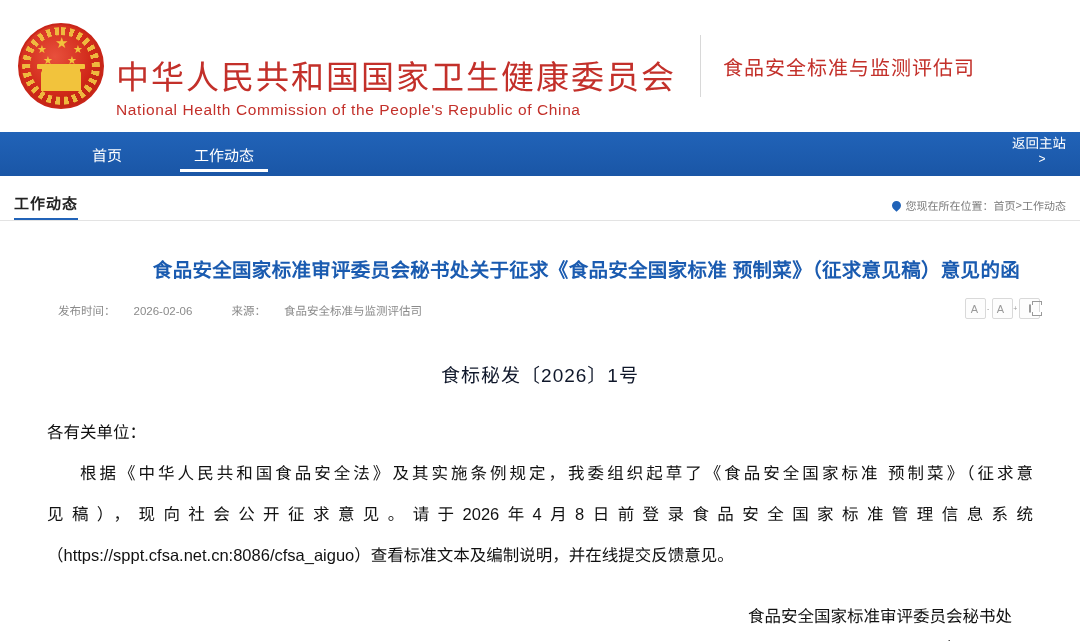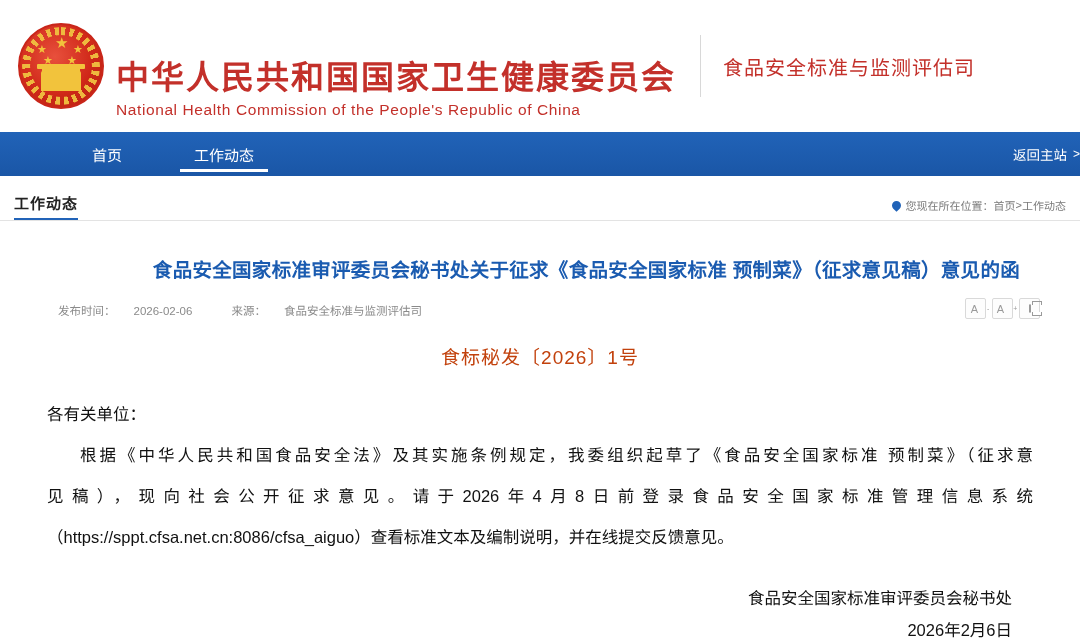--- a/index.html
+++ b/index.html
@@ -70,21 +70,21 @@
   .emblem .s1 { left: 4px;  top: 7px; }
   .emblem .s2 { left: 40px; top: 7px; }
   .emblem .s3 { left: 10px; top: 18px; }
   .emblem .s4 { left: 34px; top: 18px; }
 
   .titles { display: flex; align-items: center; }
   .title-block { padding-top: 4px; }
   .cn-title {
     color: #c3302a;
     font-size: 33px;
-    font-weight: bold;
+    font-weight: normal;
     letter-spacing: 2px;
     line-height: 40px;
     white-space: nowrap;
     margin-top: 43px;
   }
   .en-title {
     color: #c3302a;
     font-size: 15.5px;
     letter-spacing: .6px;
     line-height: 24px;
@@ -129,22 +129,24 @@
     left: 22px; right: 22px; bottom: 4px;
     height: 3px;
     background: #ffffff;
   }
   .nav-right {
     margin-left: auto;
     display: flex;
     align-items: center;
     color: #ffffff;
     font-size: 13.5px;
+    padding-right: 14px;
     cursor: pointer;
     white-space: nowrap;
+    flex-direction: column;
   }
   .nav-right .arrow { margin-left: 6px; font-size: 12px; }
 
   
   .crumb-bar {
     height: 44px;
     background: #ffffff;
     display: flex;
     align-items: flex-end;
     padding: 0 14px 0 14px;
@@ -249,22 +251,22 @@
     position: absolute; left: 2px; bottom: -4px;
     width: 8px; height: 3px;
     border: 1px solid #9a9a9a;
     border-top: none;
     background: #fff;
   }
 
   .doc-number {
     text-align: center;
     font-size: 19px;
-    color: #c2410c;
-    margin-top: 18px;
+    color: #0f172a;
+    margin-top: 36px;
     letter-spacing: 1px;
   }
   .body-text {
     margin-top: 28px;
     font-size: 16.5px;
     color: #111111;
     line-height: 34px;
     text-align: justify;
   }
   .body-text p { margin: 7px; }

